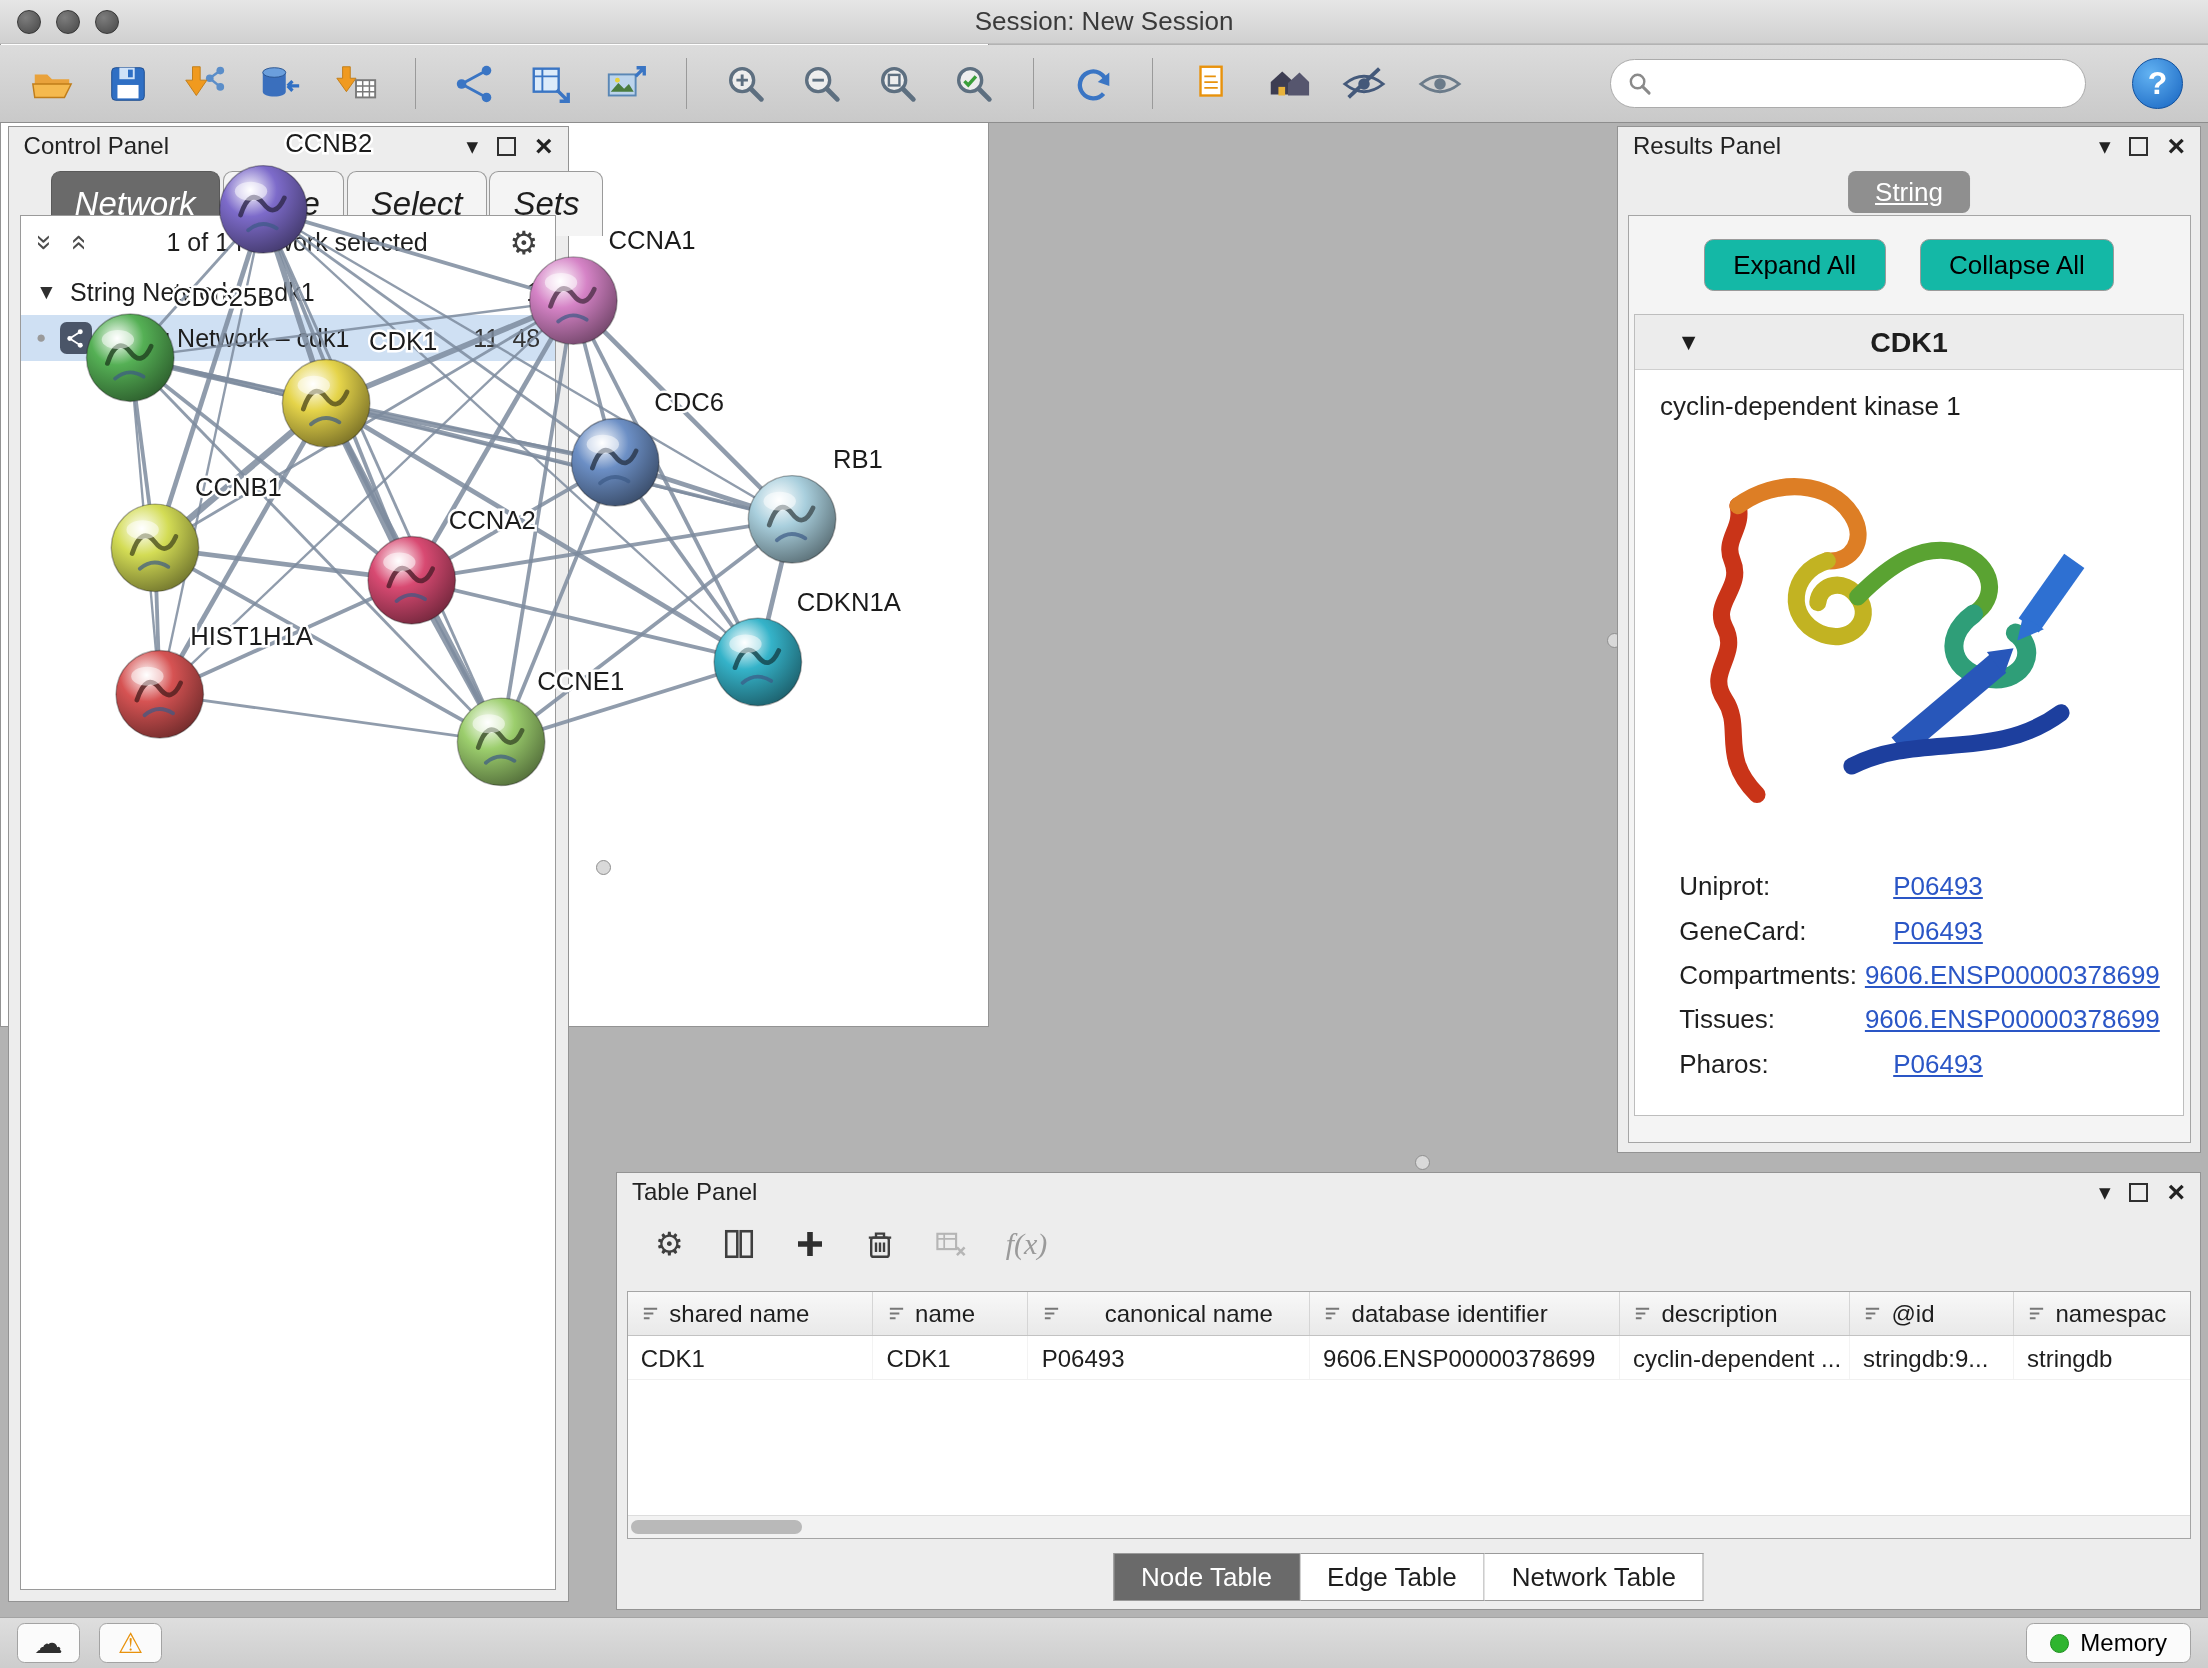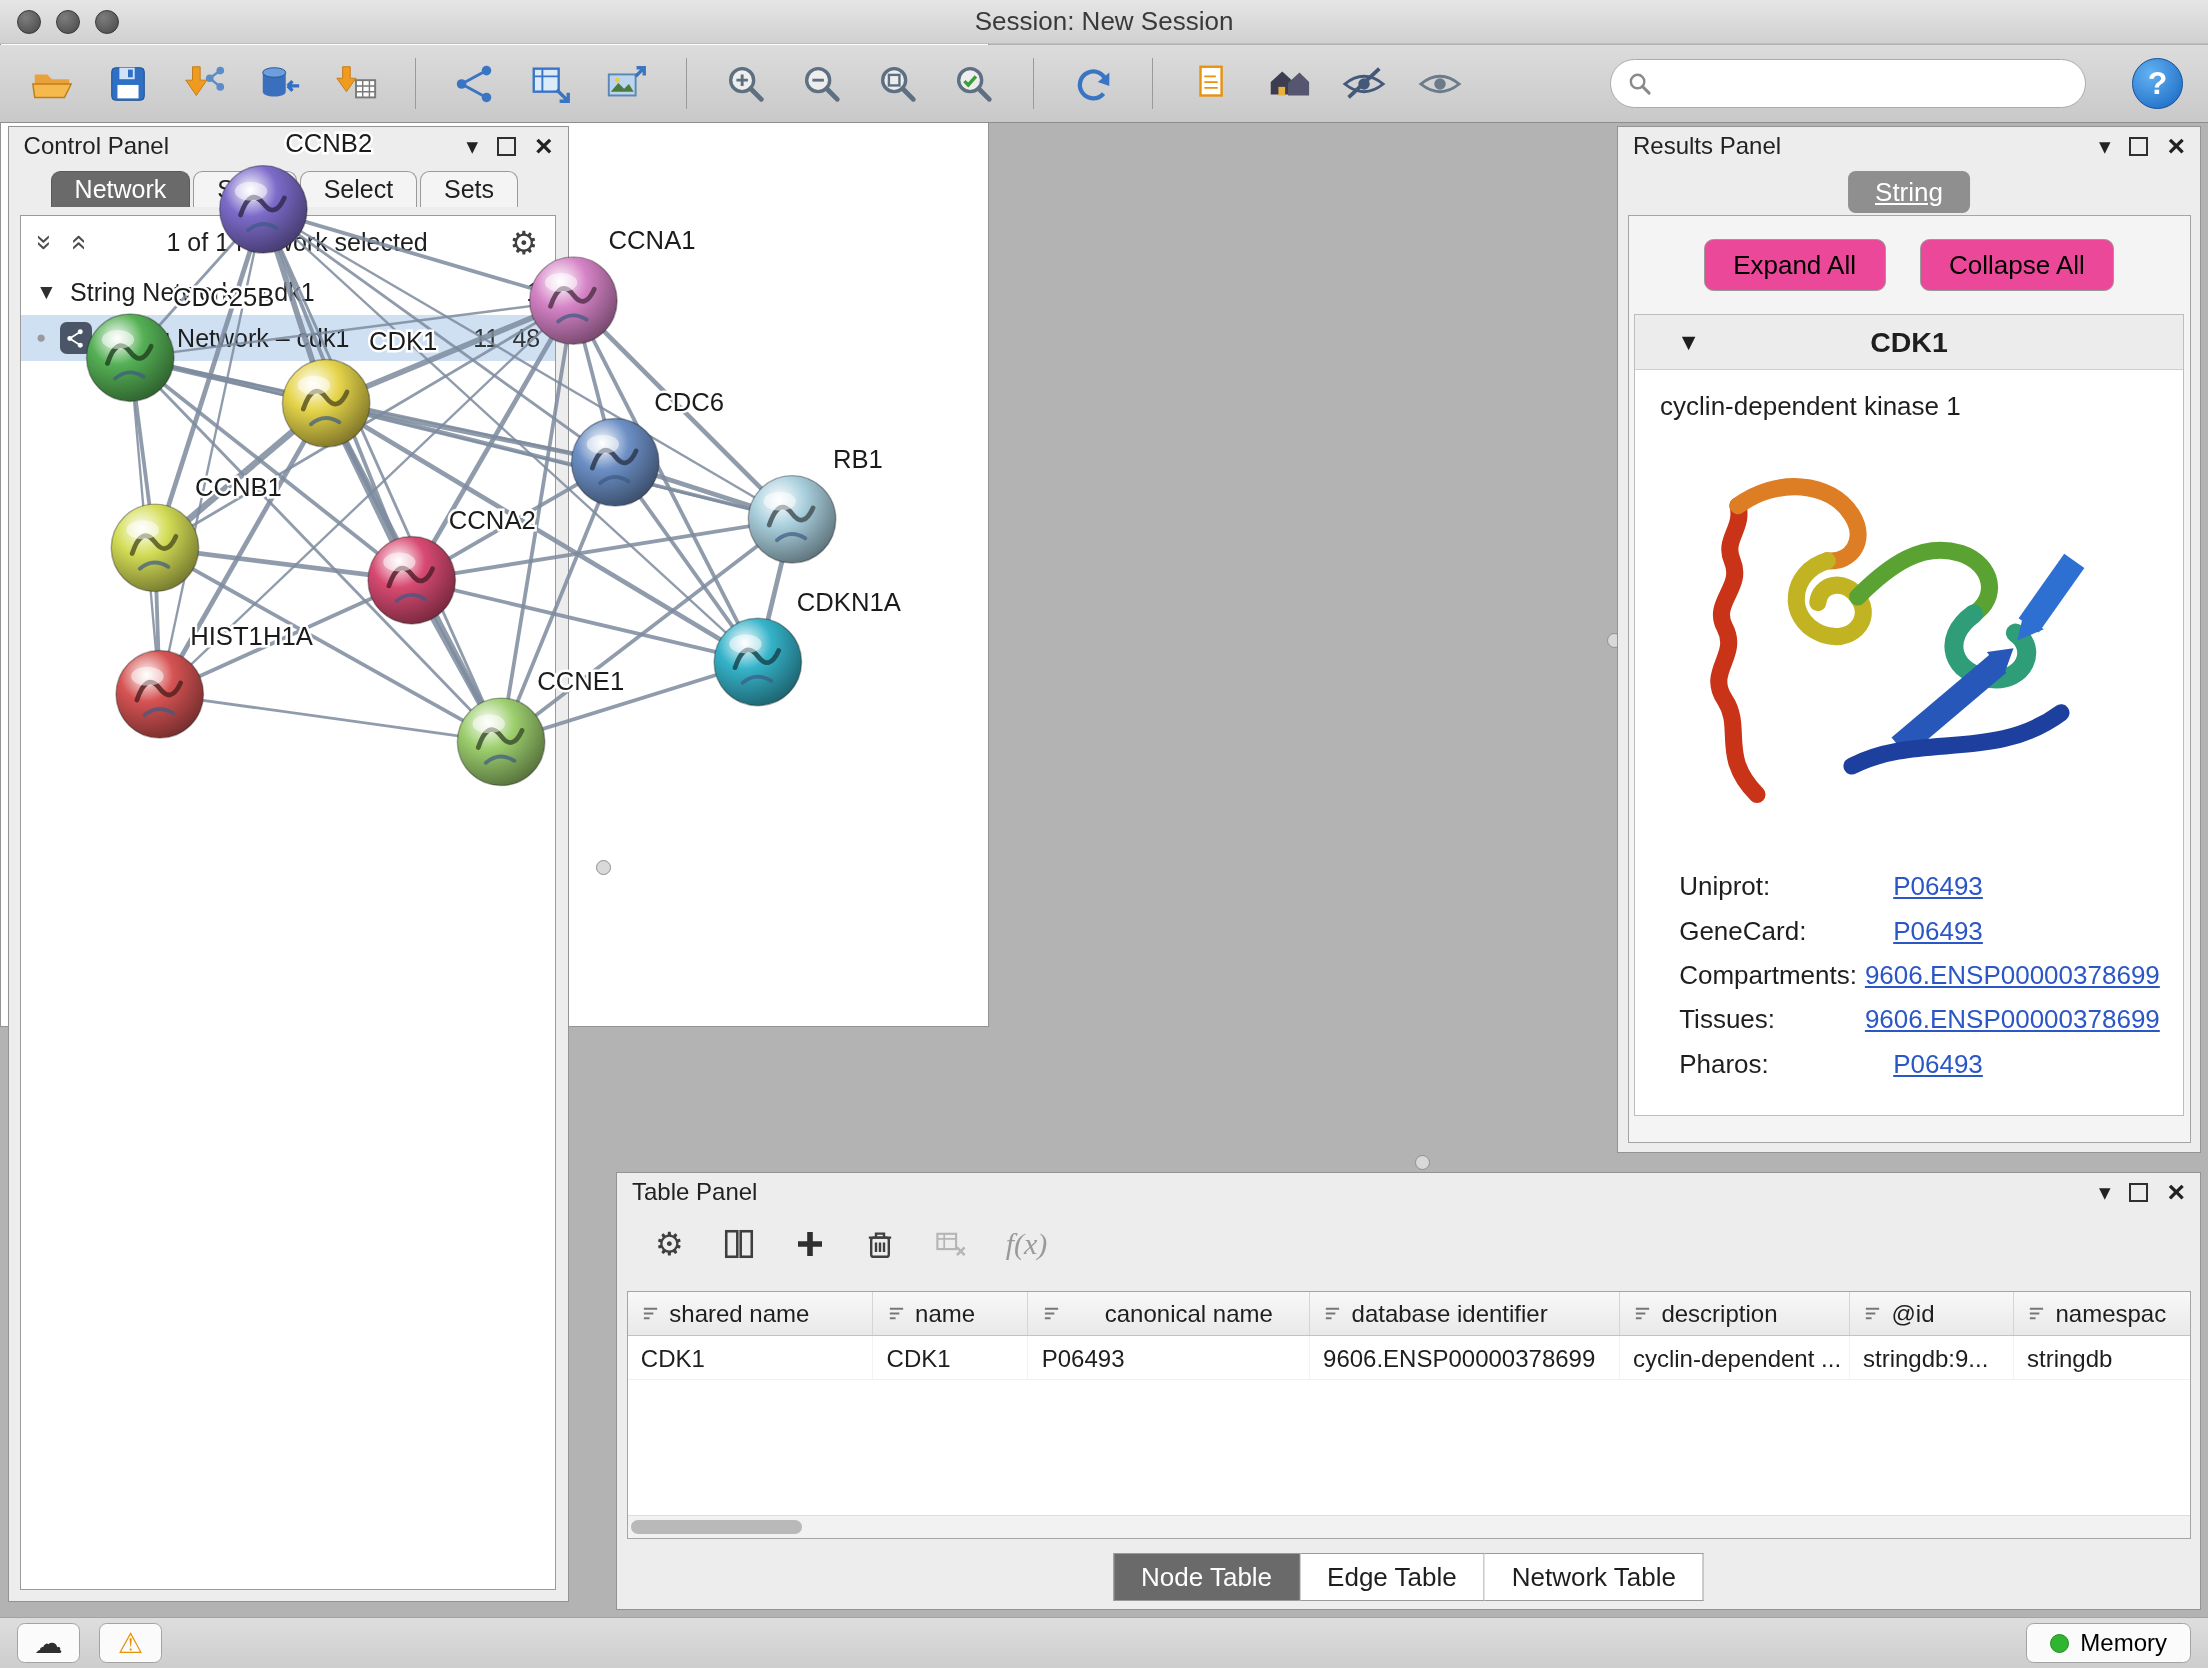--- a/index.html
+++ b/index.html
@@ -37,22 +37,22 @@
   .panel { position:absolute; background:#ededed; border:1px solid #939393; }
   .phead { height:38px; display:flex; align-items:center; padding:0 15px; font-size:24px; color:#222; }
   .picons { margin-left:auto; display:flex; gap:19px; align-items:center; color:#222; }
   .icon-tri { font-size:23px; line-height:1; cursor:pointer; }
   .icon-float { width:19px; height:19px; border:2.9px solid #2f2f2f; cursor:pointer; }
   .icon-x { font-weight:bold; font-size:30px; line-height:1; cursor:pointer; }
 
   
   #control-panel { left:7.6px; top:126px; width:561px; height:1476px; }
   .tabs { display:flex; padding:5.7px 42px 0; gap:2.9px; }
-  .tab { padding:3px 23px; font-size:25px; background:#f4f4f4; border:1px solid #9a9a9a;
-         border-bottom:none; border-radius:9.5px 9.5px 0 0; cursor:pointer; }
+  .tab { padding:13px 23px; font-size:33px; background:#f4f4f4; border:1px solid #9a9a9a;
+         border-bottom:none; border-radius:9.5px 9.5px 0 0; cursor:pointer;font-style:italic; }
   .tab.sel { background:#6a6a6a; color:#fff; border-color:#5a5a5a; }
   .cp-body { position:absolute; left:11.4px; right:11.4px; top:88px; bottom:11.4px;
              background:#fff; border:1px solid #9a9a9a; }
   .cp-toolrow { display:flex; align-items:center; height:53px; padding:0 17px; gap:15px; }
   .chev { display:inline-block; font-size:28.5px; color:#4c4c4c; cursor:pointer; }
   .chev.down { transform:rotate(90deg); }
   .chev.up { transform:rotate(-90deg); }
   .cp-status { flex:1; text-align:center; font-size:25px; }
   .gear { font-size:32px; color:#3f3f3f; cursor:pointer; line-height:1; }
   .tree-row { display:flex; align-items:center; height:46px; padding:0 15px; gap:13.3px; font-size:25px; cursor:pointer; }
@@ -75,21 +75,21 @@
   .split-dot { position:absolute; width:15px; height:15px; border-radius:50%;
                background:#d9d9d9; border:1px solid #8f8f8f; cursor:pointer; }
 
   
   #results-panel { left:1617px; top:126px; width:584px; height:1027px; }
   .string-badge { position:absolute; top:44px; left:50%; transform:translateX(-50%);
                   background:#8f8f8f; color:#fff; padding:5.7px 27px; border-radius:7.6px; font-size:26px; cursor:pointer;text-decoration:underline; }
   .rp-body { position:absolute; left:9.5px; right:9.5px; top:88px; bottom:9.5px;
              background:#f4f4f4; border:1px solid #a5a5a5; overflow:hidden; }
   .rp-buttons { display:flex; justify-content:center; gap:34px; padding:23px 0; }
-  .btn { background:#ec4899; border:1px solid #9a9a9a; border-radius:9.5px; padding:9.5px 28.5px;
+  .btn { background:#14b8a6; border:1px solid #9a9a9a; border-radius:9.5px; padding:9.5px 28.5px;
          font-size:26px; font-family:inherit; cursor:pointer; }
   .rp-section { border:1px solid #bdbdbd; margin:0 5.7px; background:#fff; }
   .rp-section-head { position:relative; display:flex; align-items:center; height:55px;
                      background:#ececec; border-bottom:1px solid #cfcfcf; cursor:pointer; }
   .rp-section-head .tri { position:absolute; left:42px; font-size:23px; }
   .rp-section-head .ttl { flex:1; text-align:center; font-weight:bold; font-size:28.5px; }
   .rp-content { background:#fff; padding:15px 23px 28.5px; }
   .protein-desc { font-size:26px; padding:5.7px 0 9.5px 1.9px; }
   .protein-img { display:flex; justify-content:center; padding:11.4px 0 23px; }
   .crosslinks-title { font-weight:bold; font-size:28.5px; font-family:"Liberation Serif", serif; padding:9.5px 0 11.4px 3.8px; }

